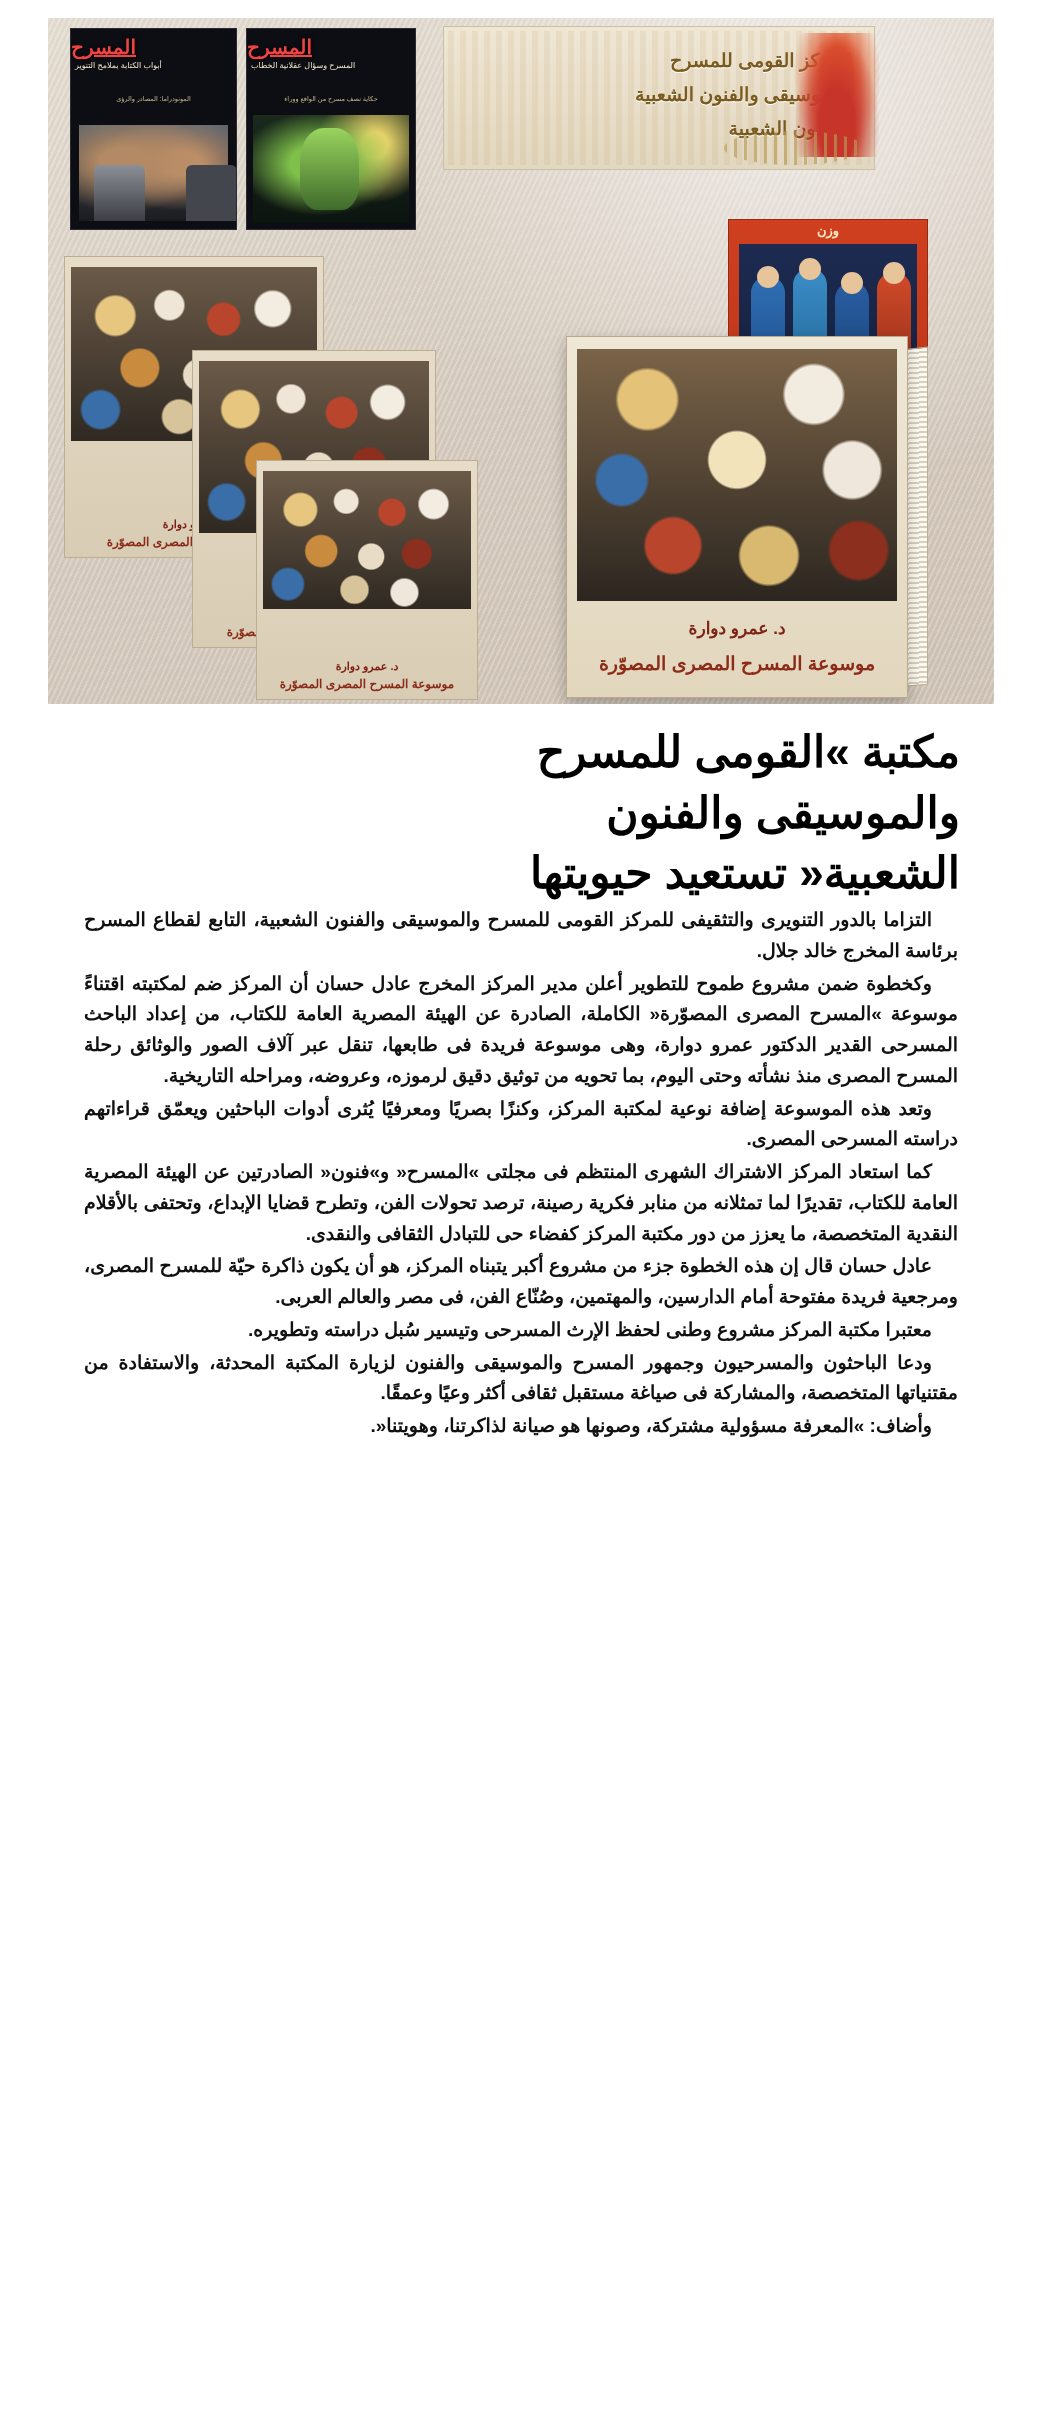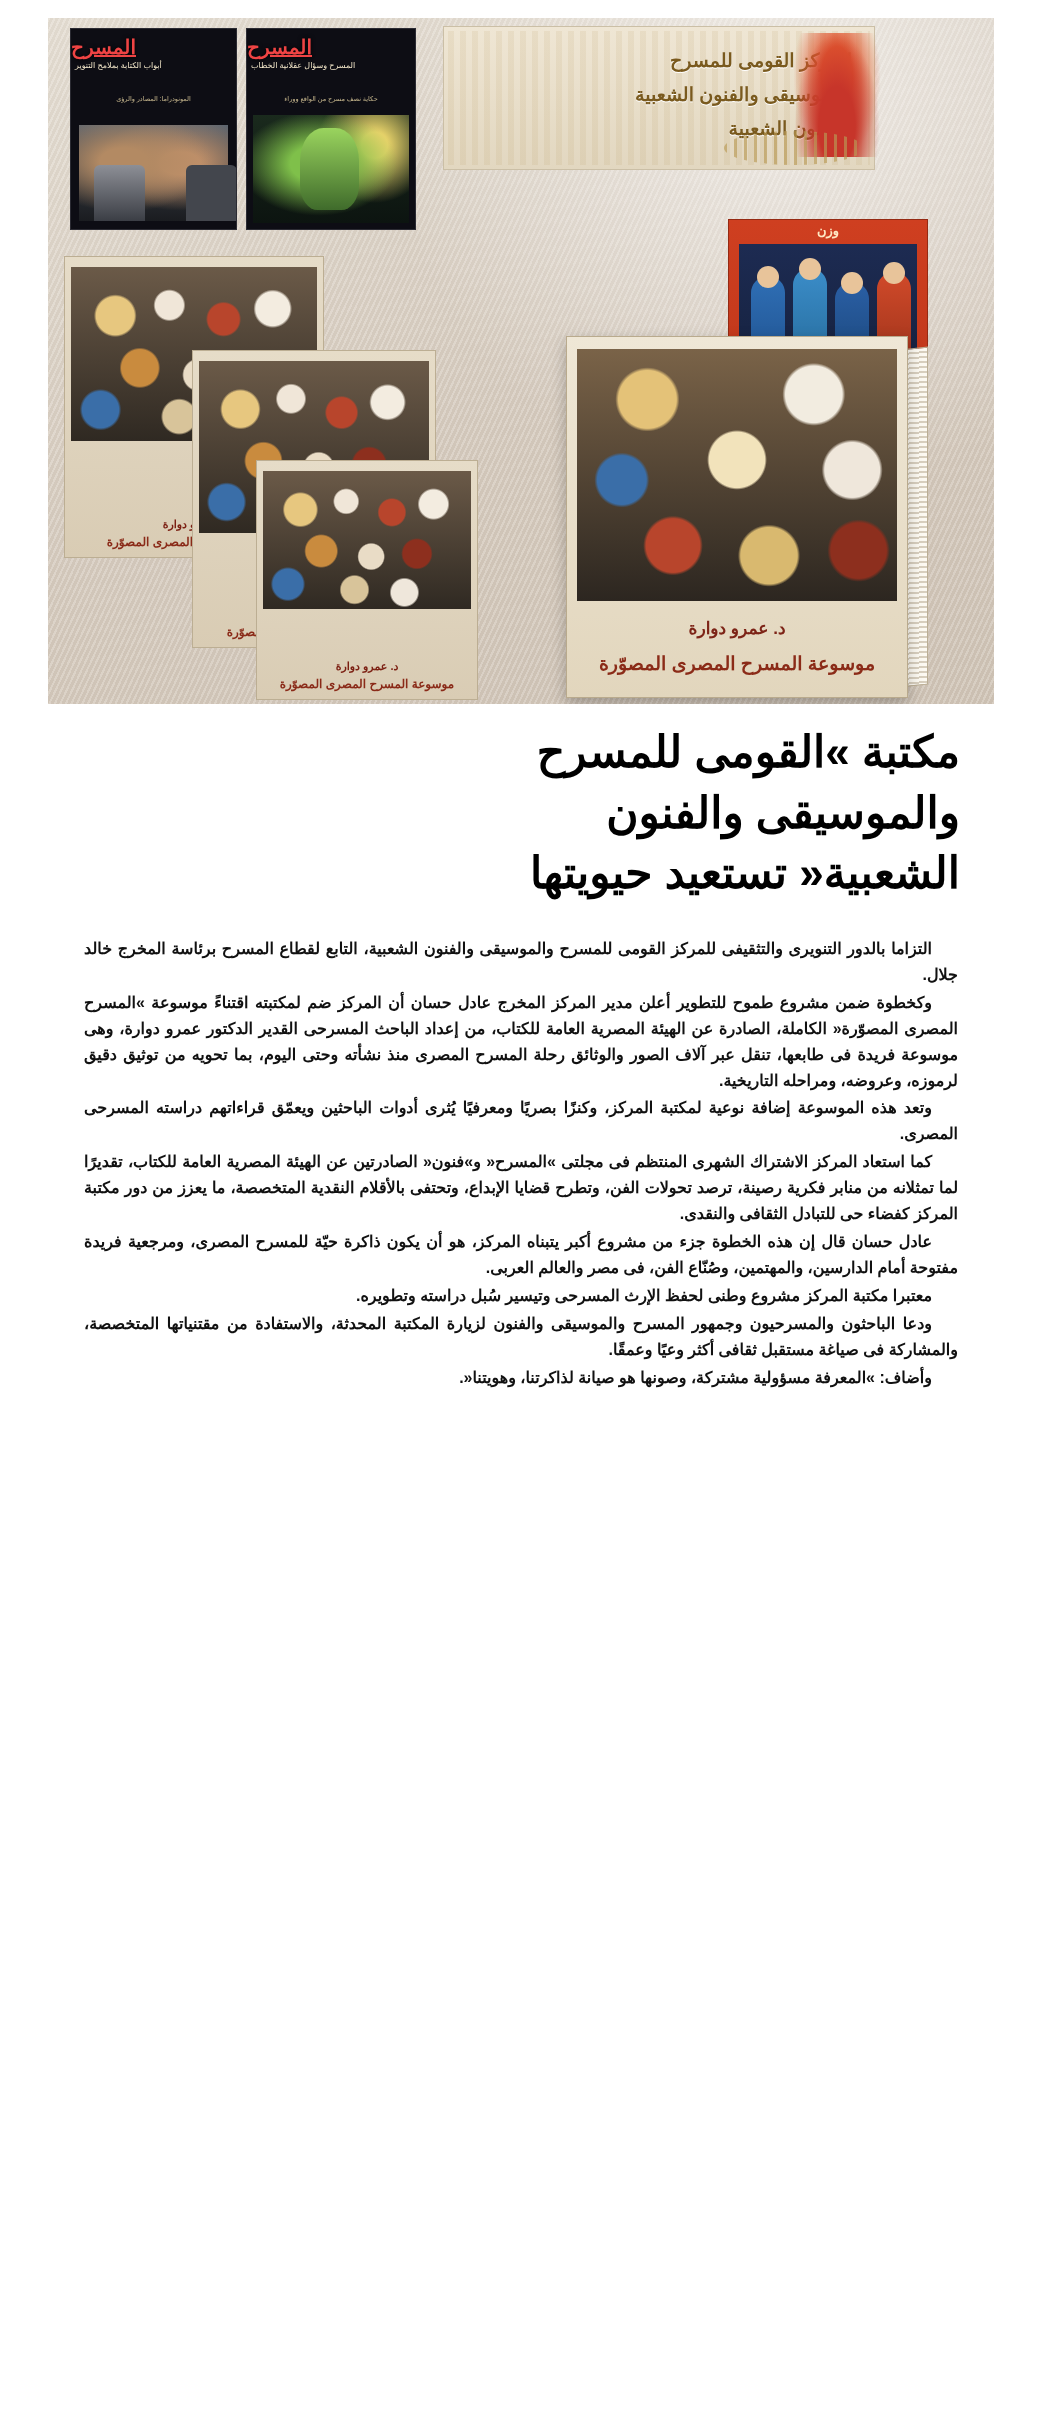--- a/index.html
+++ b/index.html
@@ -336,27 +336,27 @@
     text-align: right;
     color: #000;
     font-weight: bold;
     font-size: 44px;
     line-height: 1.38;
     letter-spacing: -0.5px;
   }
   .body-copy {
     position: absolute;
     left: 84px;
-    top: 936px;
+    top: 905px;
     width: 874px;
     text-align: justify;
     text-align-last: right;
     direction: rtl;
     color: #111;
-    font-size: 16px;
+    font-size: 19px;
     line-height: 1.62;
     font-weight: bold;
   }
   .body-copy p {
     margin: 0 0 2px 0;
     text-indent: 26px;
   }
   .body-copy p.tight { margin-bottom: 12px; }
 </style>
 </head>

